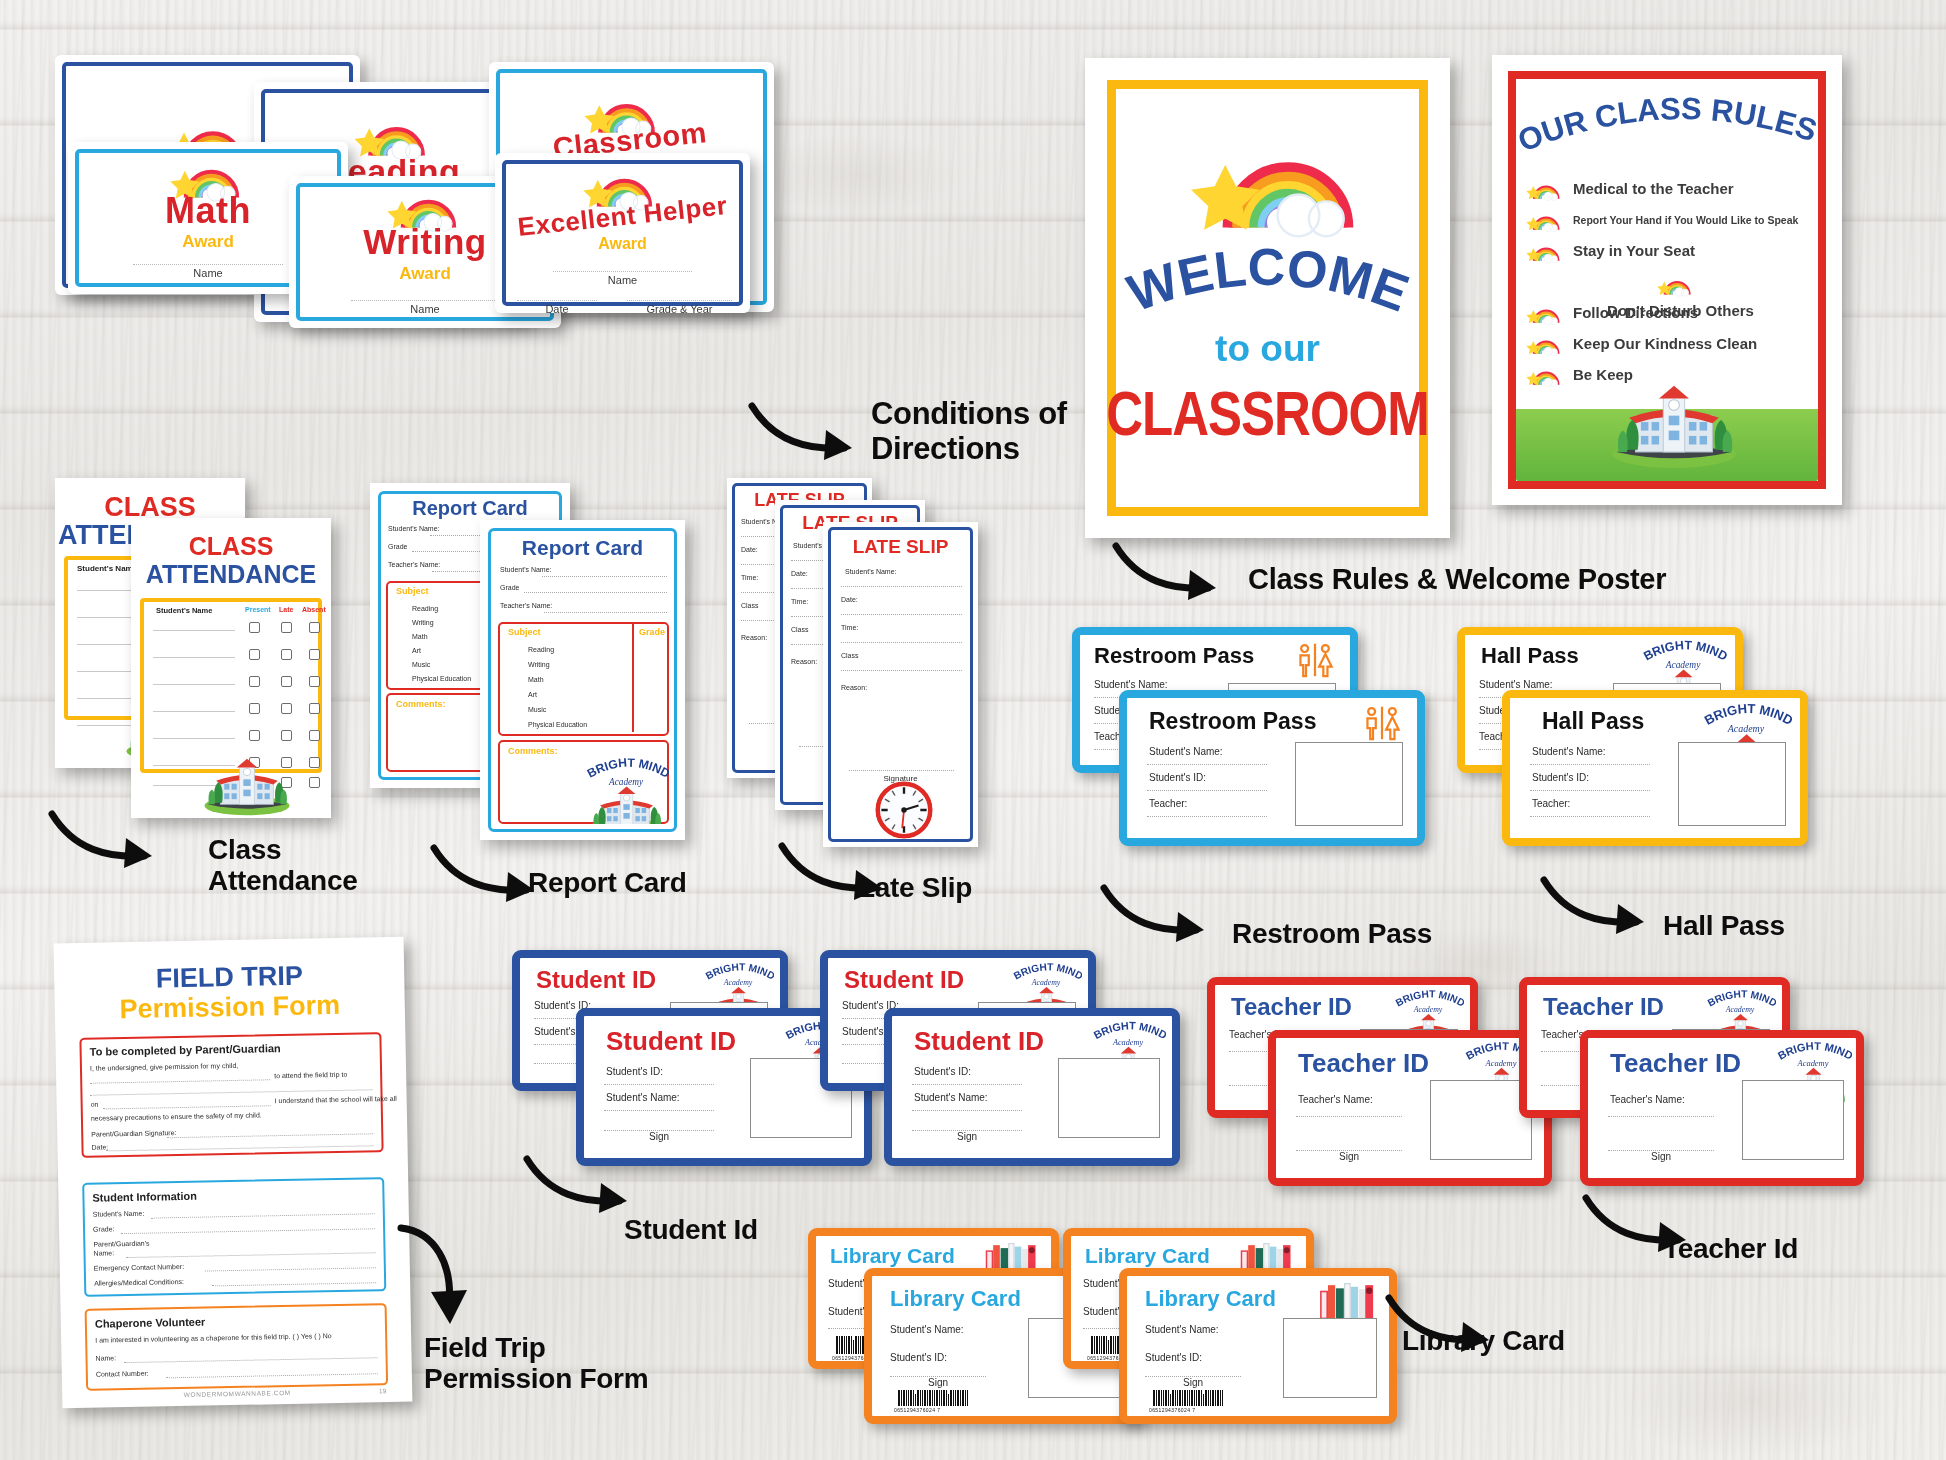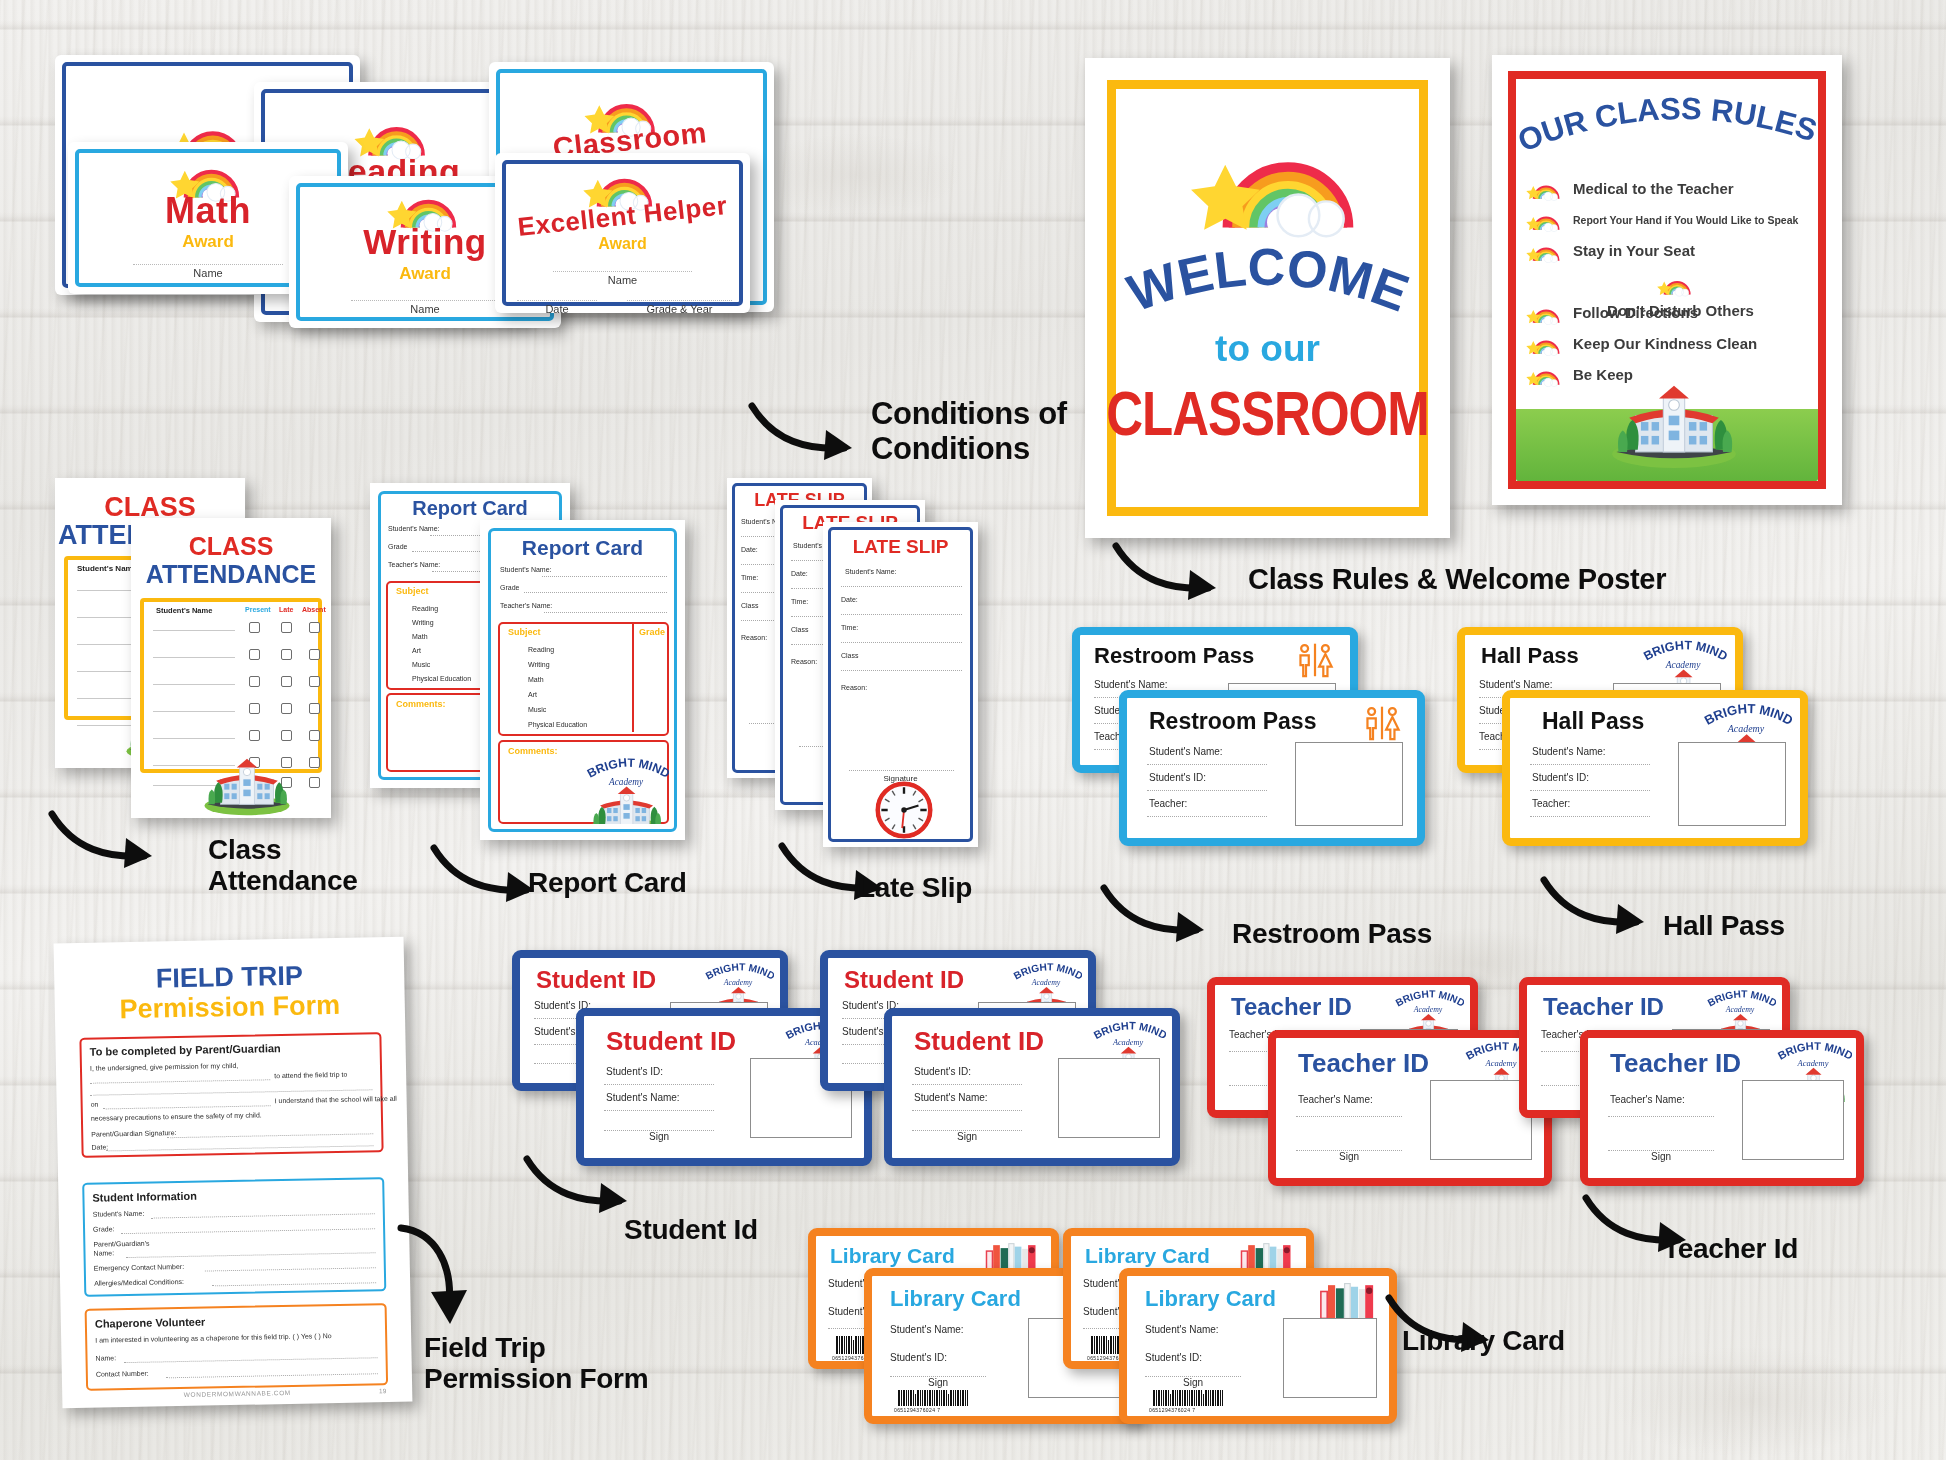--- a/index.html
+++ b/index.html
@@ -281,21 +281,21 @@
   <div class="flabel" style="left:22px;width:80px;top:150px;">Date</div>
   <div class="dotline" style="right:18px;width:105px;top:147px;"></div>
   <div class="flabel" style="right:18px;width:105px;top:150px;">Grade &amp; Year</div>
 </div>
 
 <svg class="arrow" style="left:748px;top:398px;width:120px;height:70px;">
     <use href="#arrowcurve"></use>
   </svg>
 <div class="annot" style="left:871px;top:397px;font-size:31px;">
   <div>Conditions of</div>
-  <div>Conditions</div>
+  <div>Directions</div>
 </div>
 
 <div class="sheet" style="left:1085px;top:58px;width:365px;height:480px;">
   <div class="poster-border" style="left:22px;top:22px;right:22px;bottom:22px;border:9px solid #fbb90f;"></div>
   <svg class="rbow" style="left:105px;top:58px;width:175px;height:122px;">
       <use href="#rainbowstar"></use>
     </svg>
   <svg style="position:absolute;left:38px;top:178px;width:290px;height:92px;">
     <defs>
         <path id="welcomeArc" d="M10 78 Q145 20 280 78" fill="none"></path>

